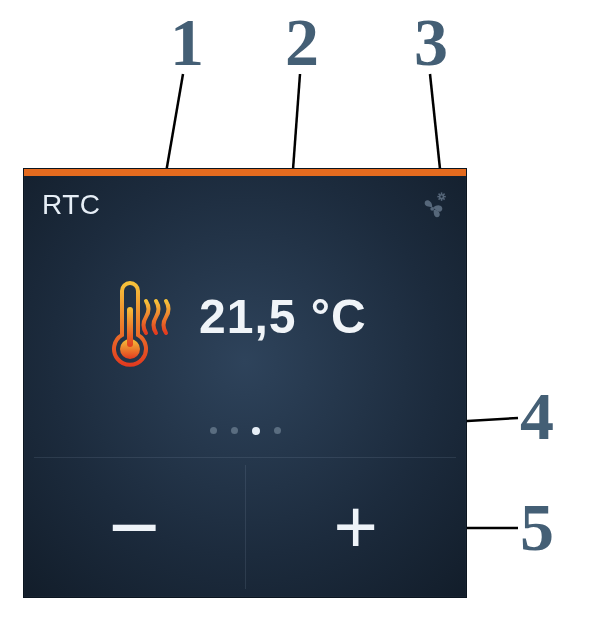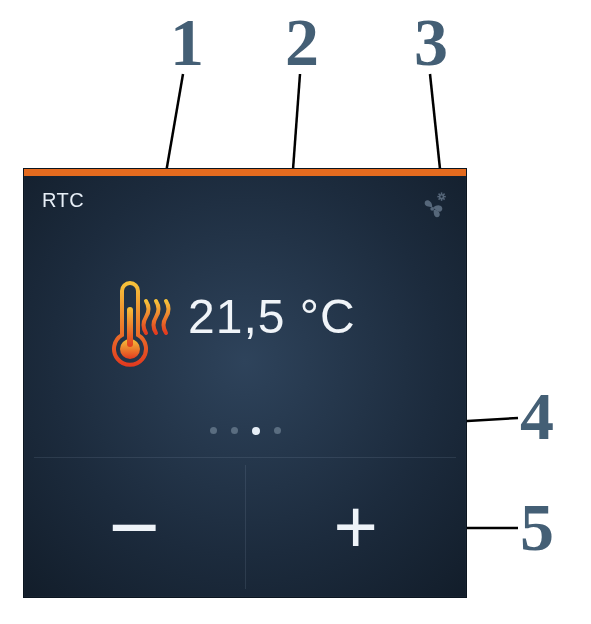--- a/index.html
+++ b/index.html
@@ -53,21 +53,21 @@
   .panel-accent {
     position: absolute;
     left: 0; top: 0;
     width: 100%; height: 7px;
     background: #e46b1f;
   }
   .panel-title {
     position: absolute;
     left: 18px; top: 20px;
     color: #e6eef6;
-    font-size: 20px;
+    font-size: 28px;
     font-weight: 400;
     letter-spacing: 0.5px;
   }
 
   .fan-settings-icon {
     position: absolute;
     right: 16px; top: 22px;
     width: 30px; height: 30px;
     color: #56677a;
   }
@@ -76,24 +76,24 @@
   
   .therm {
     position: absolute;
     left: 80px; top: 112px;
     width: 72px; height: 92px;
   }
   .therm svg { width: 100%; height: 100%; }
 
   .temp-value {
     position: absolute;
-    left: 164px; top: 120px;
+    left: 175px; top: 120px;
     color: #f0f4f8;
     font-size: 48px;
-    font-weight: 400;
+    font-weight: 700;
     letter-spacing: 1px;
   }
 
   
   .dots {
     position: absolute;
     left: 0; right: 0;
     top: 258px;
     display: flex;
     justify-content: center;

